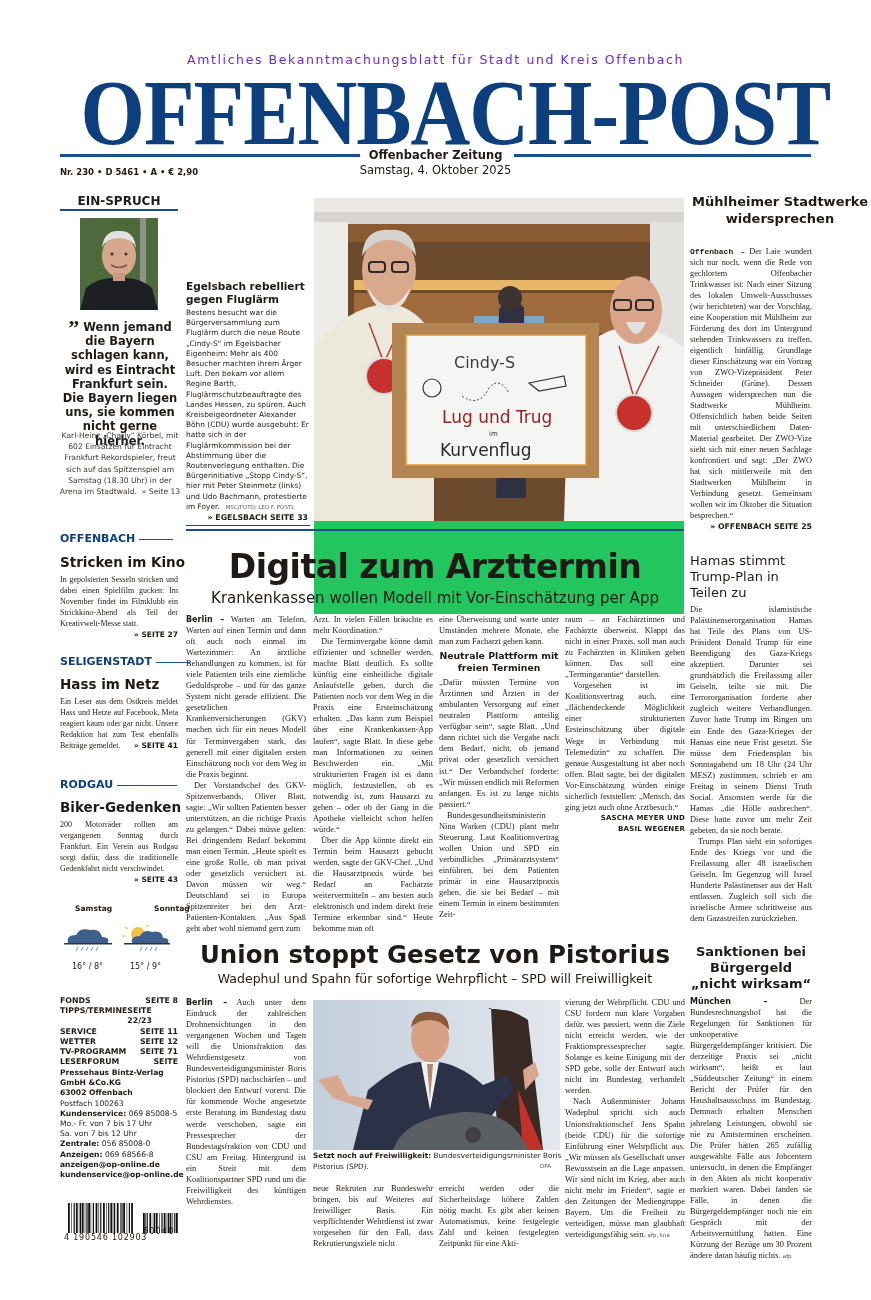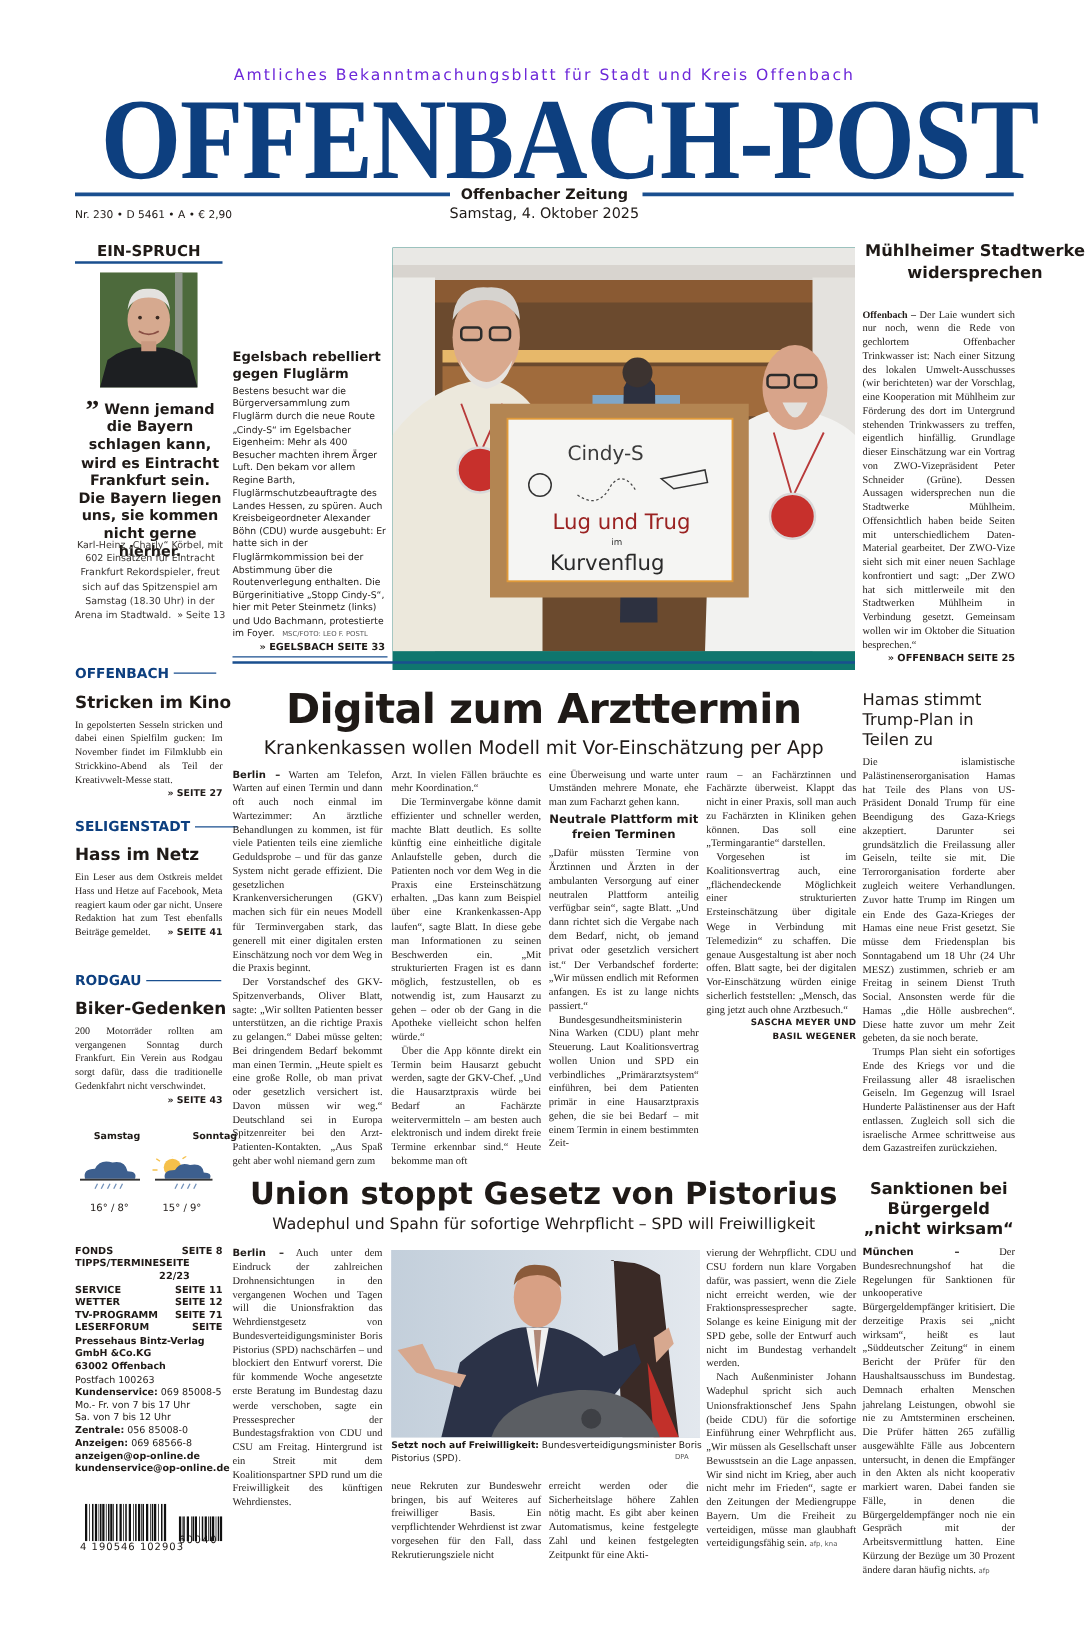--- a/index.html
+++ b/index.html
@@ -1,45 +1,45 @@
 <!DOCTYPE html>
 <html><head>
 <meta charset="utf-8">
 <style>
   * { box-sizing: border-box; margin: 0; padding: 0; }
   html, body { width: 871px; height: 1300px; background: #ffffff; overflow: hidden; }
   body { position: relative; font-family: "Liberation Serif", serif; color: #1f1a17; }
   .abs { position: absolute; }
-  .sans { font-family: Liberation Serif, serif; }
+  .sans { font-family: Liberation Mono, monospace; }
 
   
   #tagline { left: 0; width: 871px; top: 52px; text-align: center; font-family: "DejaVu Sans", sans-serif; font-size: 12.5px; letter-spacing: 1.6px; color: #6d28d9; }
   #masthead-title { left: 58px; width: 754px; top: 66px; height: 90px; text-align: center; font-family: "Liberation Serif", serif; font-weight: bold; font-size: 88px; line-height: 90px; color: #0d3f7f; letter-spacing: -1px; transform: scaleY(1.05) scaleX(0.94); transform-origin: center top; white-space: nowrap; }
   .mast-rule { top: 154px; height: 3px; background: #1a4f8f; }
   #masthead-subtitle { left: 0; width: 871px; top: 148px; text-align: center; font-family: "DejaVu Sans", sans-serif; font-weight: bold; font-size: 11.5px; color: #1f1a17; }
-  #issue-info { left: 60px; top: 167px; font-family: "DejaVu Sans", sans-serif; font-size: 8.5px; color: #1f1a17; }
+  #issue-info { left: 60px; top: 167px; font-family: "DejaVu Sans", sans-serif; font-size: 8.5px; color: #1f1a17; font-weight: bold; }
   #issue-date { left: 0; width: 871px; top: 163px; text-align: center; font-family: "DejaVu Sans", sans-serif; font-size: 11.5px; color: #1f1a17; }
 
   
   #einspruch-label { left: 60px; width: 118px; top: 194px; text-align: center; font-family: "DejaVu Sans", sans-serif; font-weight: bold; font-size: 12px; }
   #einspruch-rule { left: 60px; width: 118px; top: 209px; height: 2px; background: #1a4f8f; }
   #einspruch-photo { left: 80px; width: 78px; top: 218px; height: 92px; background: linear-gradient(180deg,#5f7a4a 0%, #4f6b3e 40%, #2d3a28 100%); overflow: hidden; }
   #einspruch-quote { left: 60px; width: 120px; top: 320px; text-align: center; font-family: "DejaVu Sans", sans-serif; font-weight: bold; font-size: 11.5px; line-height: 14.2px; }
   #einspruch-quote .q { font-family: "Liberation Serif", serif; font-size: 22px; line-height: 10px; vertical-align: -4px; margin-right: 4px; }
   #einspruch-caption { left: 58px; width: 124px; top: 430px; text-align: center; font-family: "DejaVu Sans", sans-serif; font-size: 7.6px; line-height: 11.2px; color: #3a3633; }
 
   
   #egels-head { left: 186px; width: 122px; top: 280px; font-family: "DejaVu Sans", sans-serif; font-weight: bold; font-size: 10.5px; line-height: 13px; }
   #egels-body { left: 186px; width: 124px; top: 308px; font-family: "DejaVu Sans", sans-serif; font-size: 7.4px; line-height: 10.2px; text-align: left; }
   #egels-credit { font-size: 5.5px; color: #555; margin-left: 6px; }
   #egels-ref { left: 186px; width: 122px; top: 513px; text-align: right; font-family: "DejaVu Sans", sans-serif; font-weight: bold; font-size: 7.8px; }
   #egels-rule { left: 186px; width: 124px; top: 525px; height: 1px; background: #1a4f8f; }
 
   
-  #main-photo { left: 314px; width: 370px; top: 198px; height: 338px; overflow: hidden; background: #0f766e; }
+  #main-photo { left: 314px; width: 370px; top: 198px; height: 416px; overflow: hidden; background: #22c55e; }
 
   
   #muehl-head { left: 690px; width: 180px; top: 194px; text-align: center; font-family: "DejaVu Sans", sans-serif; font-weight: bold; font-size: 13px; line-height: 16.5px; }
   #muehl-body { left: 690px; width: 122px; top: 246px; font-family: "Liberation Serif", serif; font-size: 8.3px; line-height: 11px; text-align: justify; }
   #muehl-ref { left: 690px; width: 122px; top: 522px; text-align: right; font-family: "DejaVu Sans", sans-serif; font-weight: bold; font-size: 7.8px; }
 
   #main-rule { left: 186px; width: 498px; top: 529px; height: 2px; background: #1a4f8f; }
 
   
   .brief-label { left: 60px; font-family: "DejaVu Sans", sans-serif; font-weight: bold; font-size: 11px; color: #0d3f7f; white-space: nowrap; }

